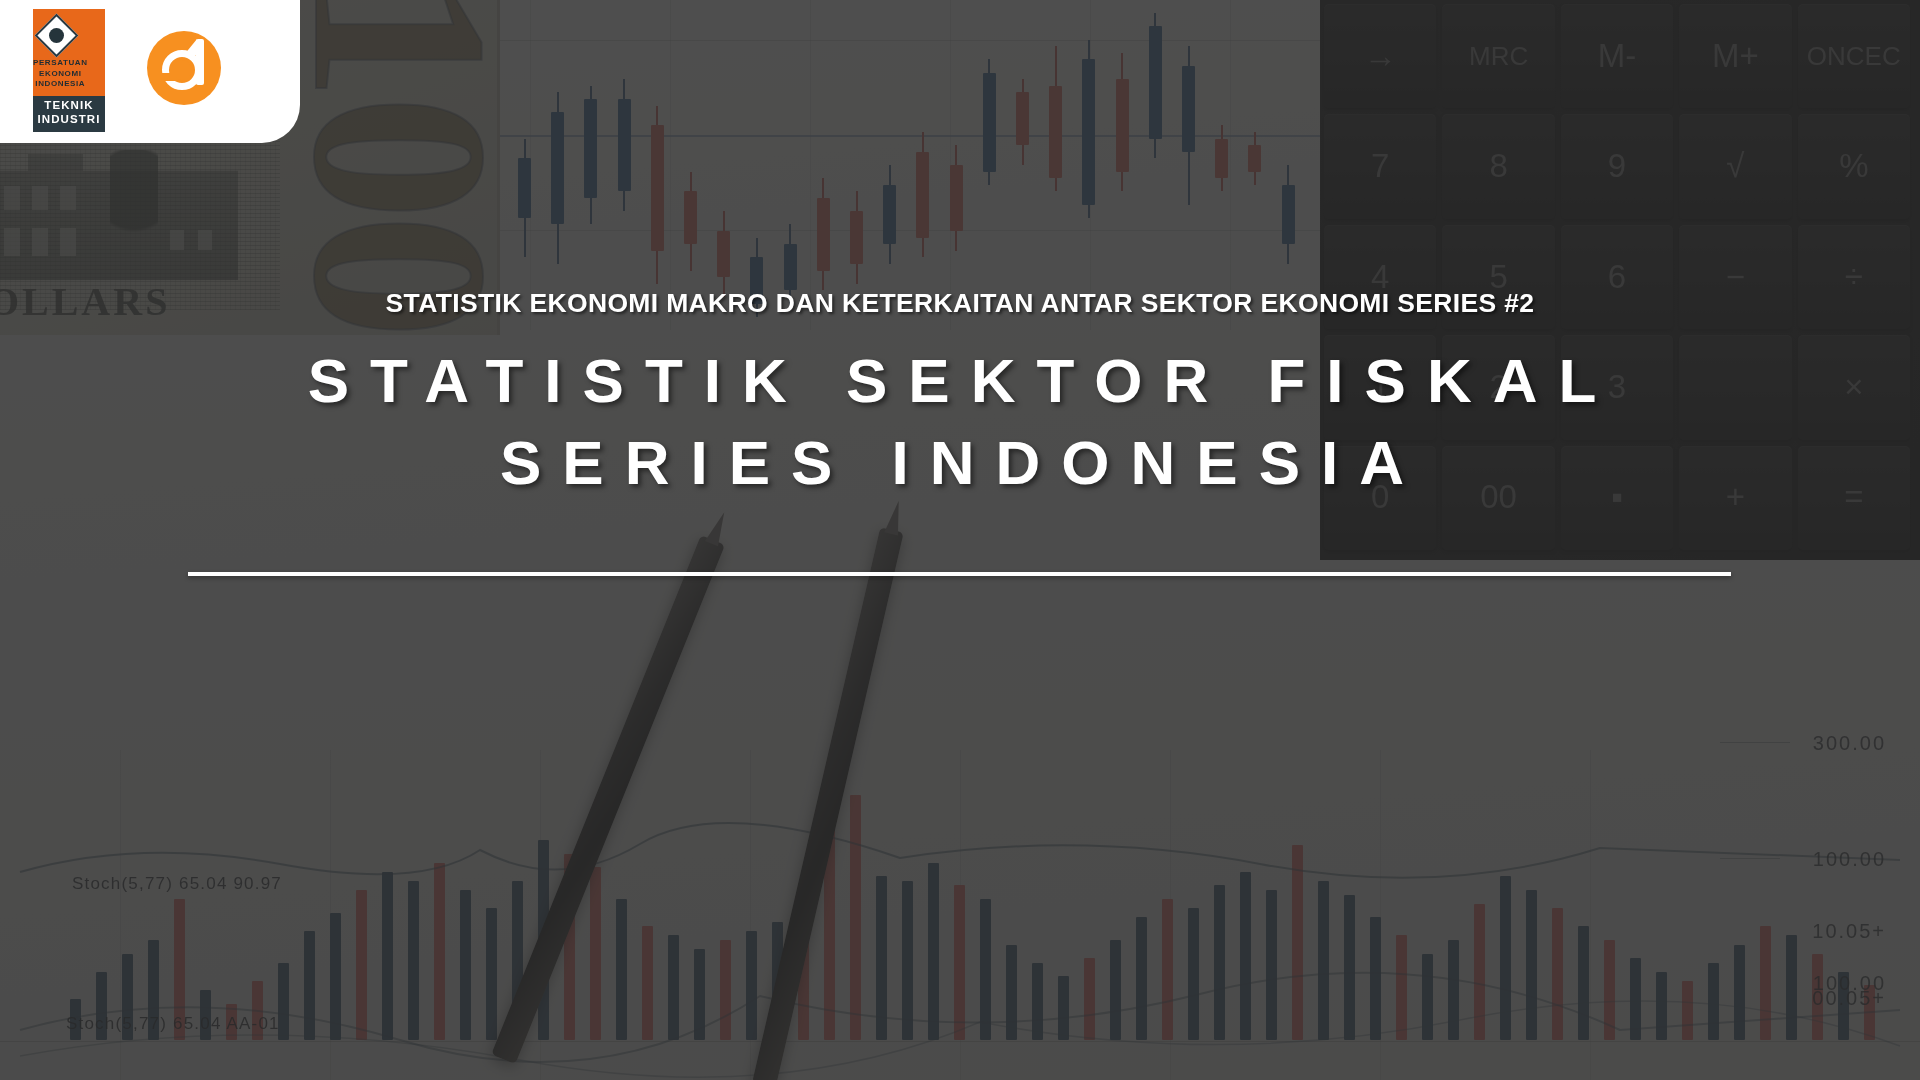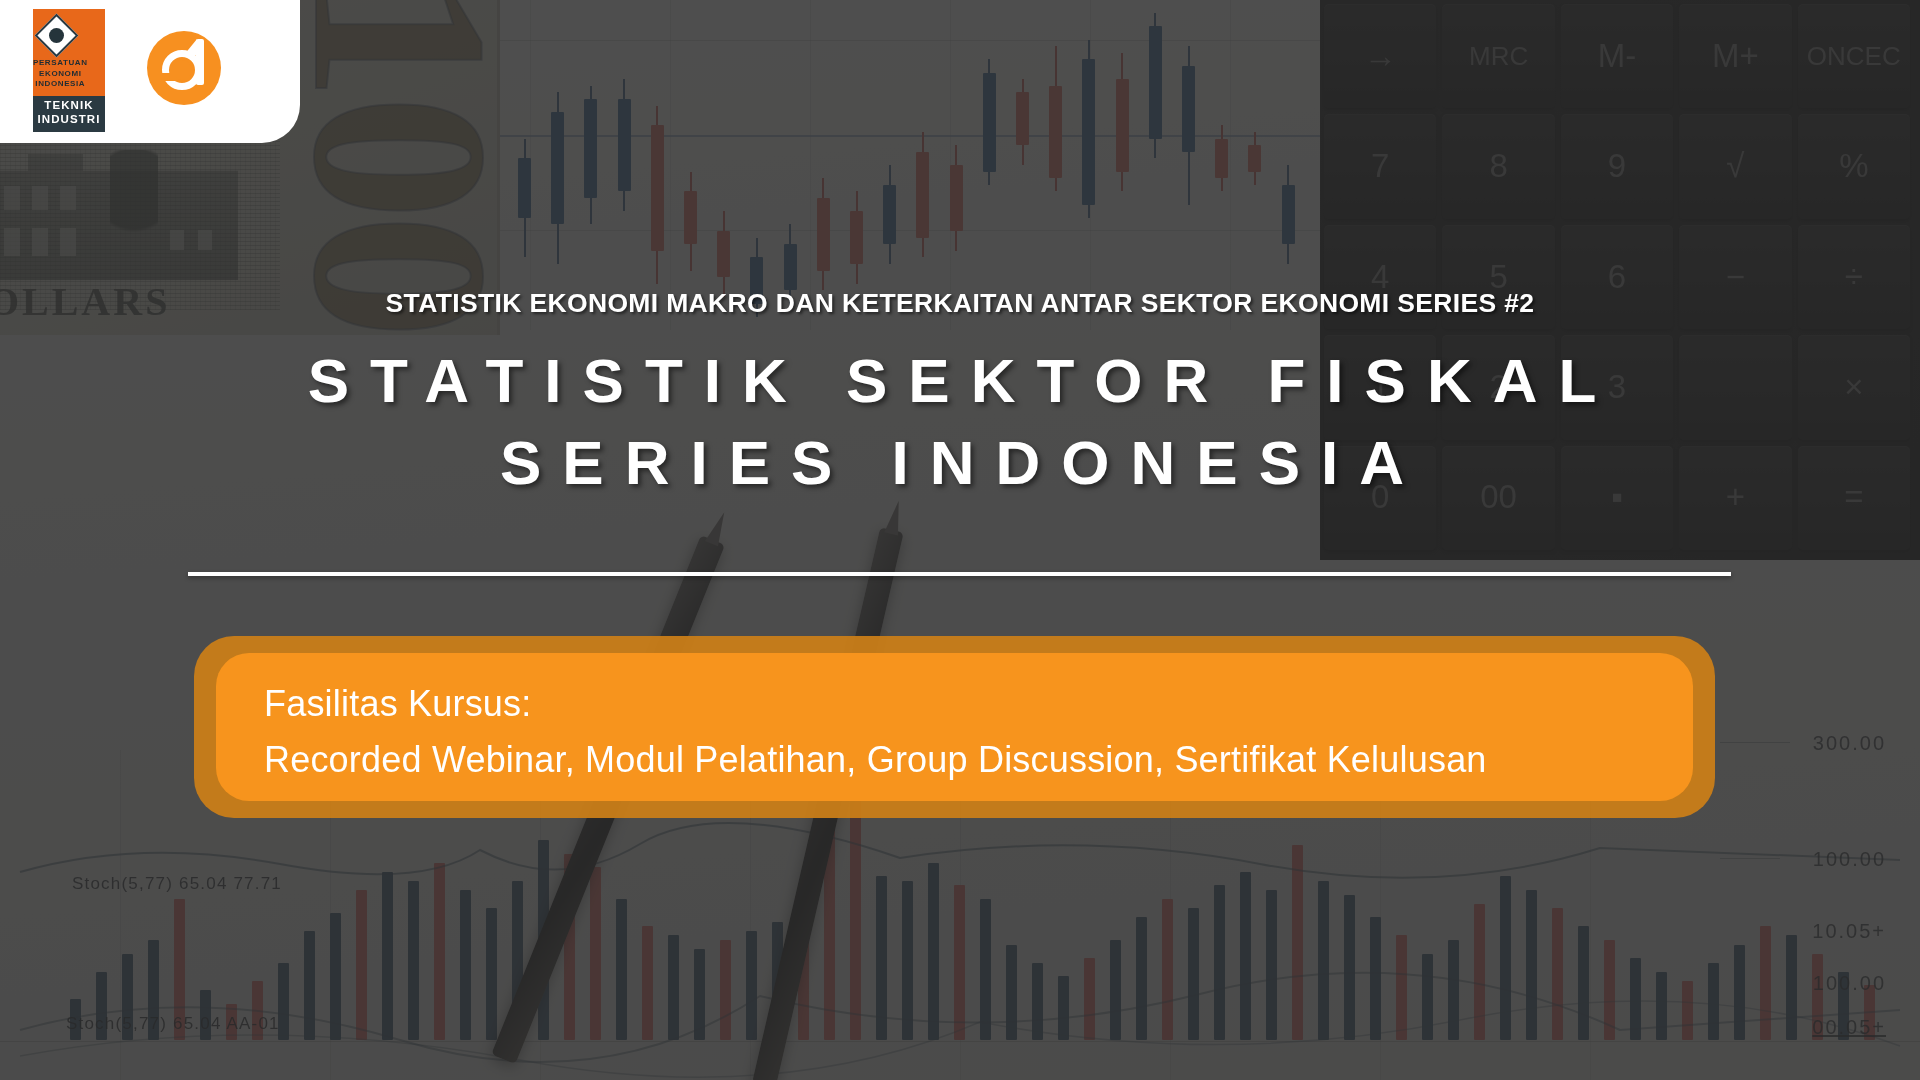--- a/index.html
+++ b/index.html
@@ -522,30 +522,30 @@
     </div>
 
     <svg style="position:absolute; left:0; top:820px; width:1920px; height:120px;">
       <path d="M 20 52 Q 140 18 280 44 T 480 30 Q 560 72 640 24 T 900 38 Q 1080 10 1260 44 T 1600 28 L 1900 40" stroke="#3a4c5c" stroke-width="2" fill="none" opacity=".55"></path>
     </svg>
     <svg style="position:absolute; left:0; top:960px; width:1920px; height:120px;">
       <path d="M 20 70 Q 200 20 400 80 T 760 36 Q 980 90 1200 34 T 1620 70 L 1900 50" stroke="#3a4c5c" stroke-width="2" fill="none" opacity=".45"></path>
       <path d="M 20 96 Q 260 52 520 100 T 980 62 Q 1220 108 1460 60 T 1900 86" stroke="#3a4c5c" stroke-width="1.5" fill="none" opacity=".35"></path>
     </svg>
 
-    <div class="stoch-label" style="left:72px; top:874px;">Stoch(5,77) 65.04 77.71</div>
+    <div class="stoch-label" style="left:72px; top:874px;">Stoch(5,77) 65.04 90.97</div>
     <div class="stoch-label" style="left:66px; top:1014px;">Stoch(5,77) 65.04 AA-01</div>
 
     <div class="axis-tick" style="right:130px; top:742px; width:70px;"></div>
     <div class="axis-label" style="top:732px;">300.00</div>
     <div class="axis-tick" style="right:140px; top:858px; width:60px;"></div>
     <div class="axis-label" style="top:848px;">100.00</div>
     <div class="axis-label" style="top:920px;">10.05+</div>
     <div class="axis-label" style="top:972px;">100.00</div>
-    <div class="axis-label" style="top:1016px;text-decoration:underline;">00.05+</div>
+    <div class="axis-label" style="top:987px;">00.05+</div>
 
     <div class="pen" style="left:700px; top:540px; width:26px; height:560px; transform:rotate(22deg); transform-origin:top center;">
       <div class="nib"></div>
     </div>
     <div class="pen" style="left:880px; top:530px; width:24px; height:570px; transform:rotate(13deg); transform-origin:top center;">
       <div class="nib"></div>
     </div>
 
     <div class="calculator">
       <div class="calc-grid" id="calc-layer">
@@ -665,22 +665,15 @@
 
     <div class="eyebrow">STATISTIK EKONOMI MAKRO DAN KETERKAITAN ANTAR SEKTOR EKONOMI SERIES #2</div>
 
     <div class="headline">
       <div>STATISTIK SEKTOR FISKAL</div>
       <div>SERIES INDONESIA</div>
     </div>
 
     <div class="divider"></div>
 
-    <div class="facilities-wrap">
-      <div class="fac-shadow"></div>
-      <div class="fac-box">
-        <div class="fac-line first">Fasilitas Kursus:</div>
-        <div class="fac-line">Recorded Webinar, Modul Pelatihan, Group Discussion, Sertifikat Kelulusan</div>
-      </div>
-    </div>
 
   </div>
 </div>
 
 </body></html>

